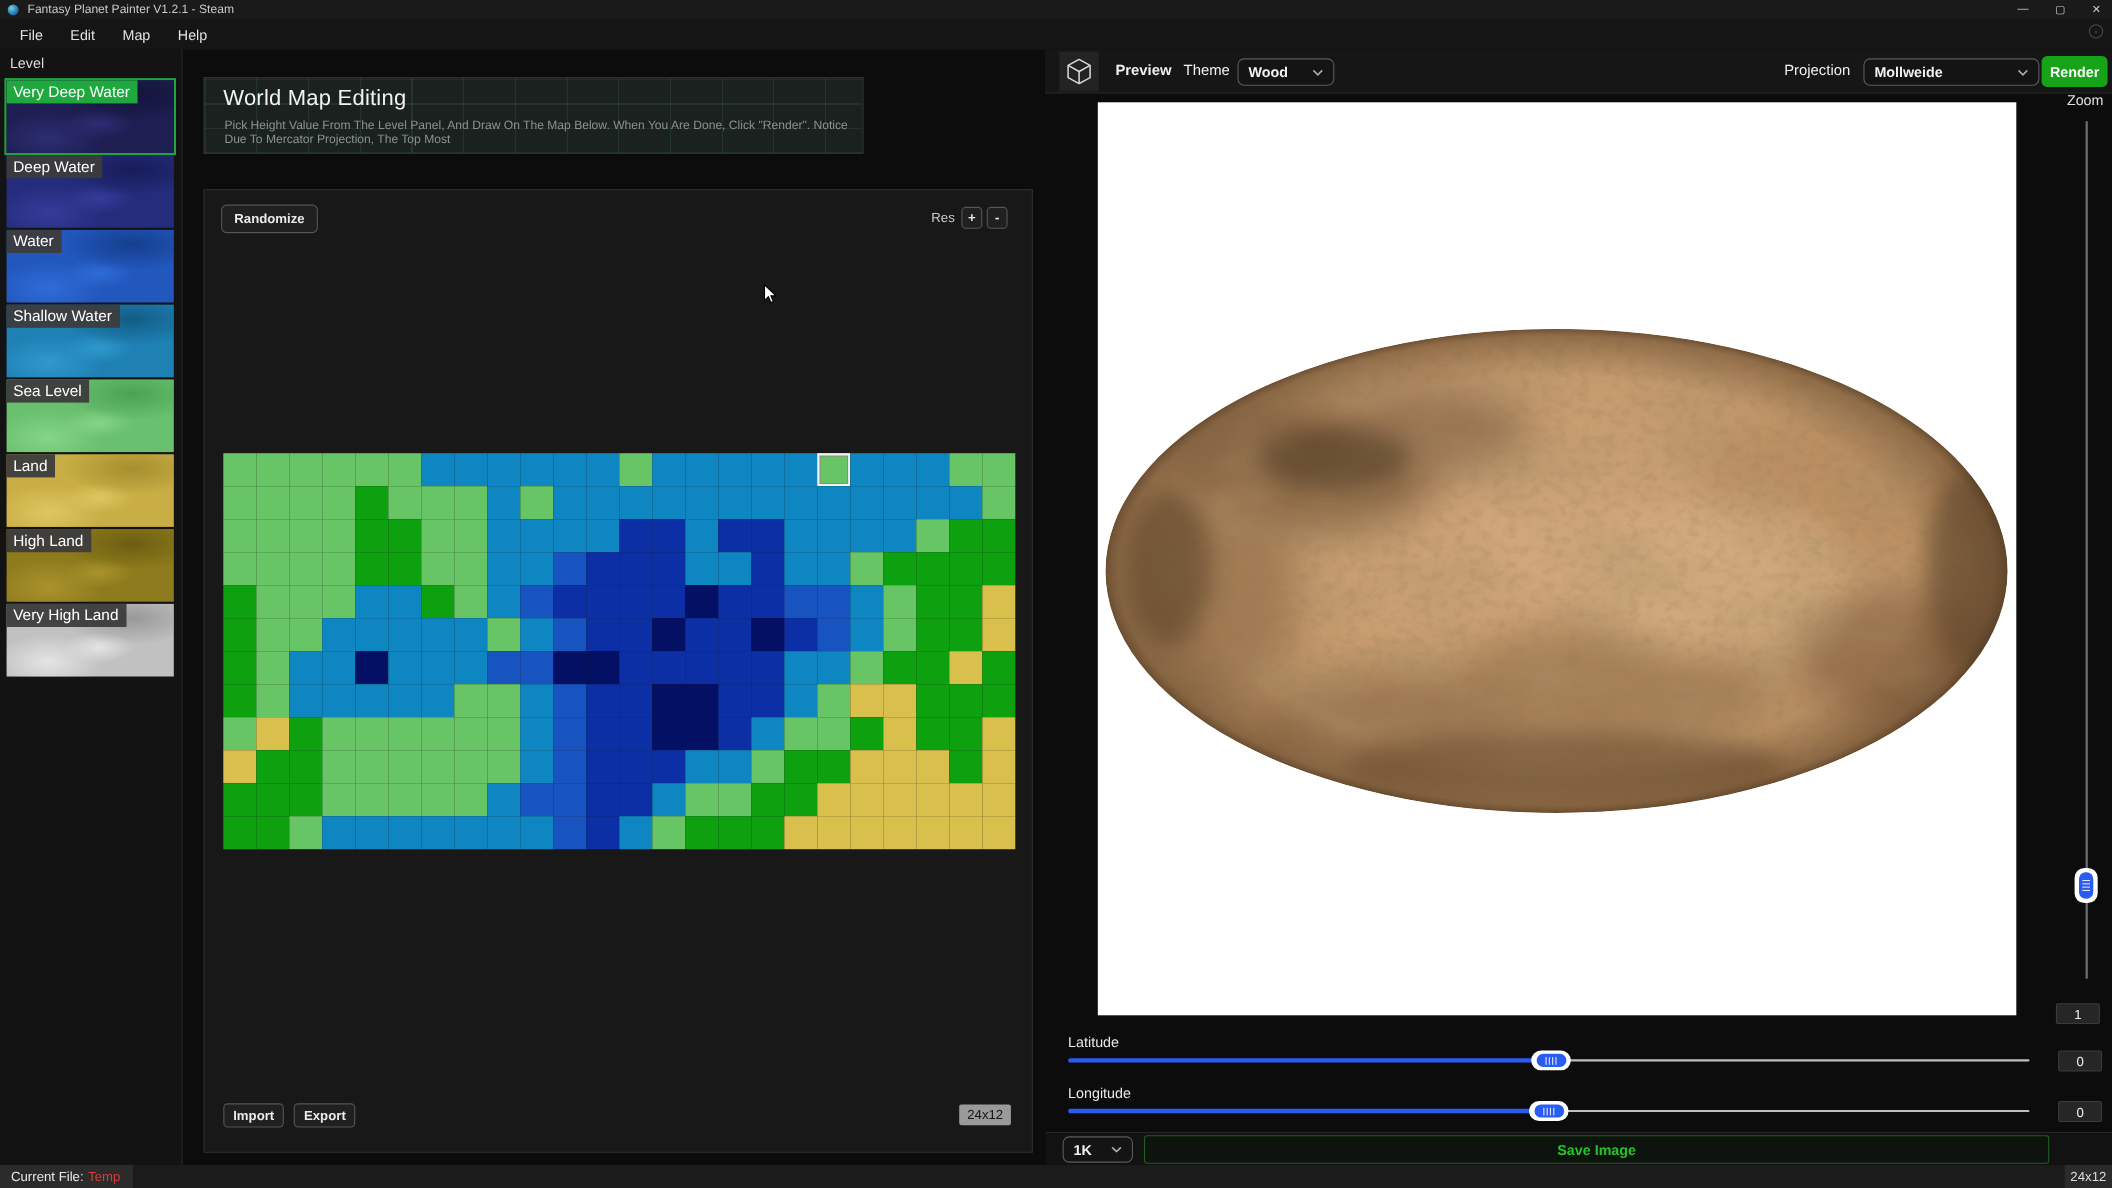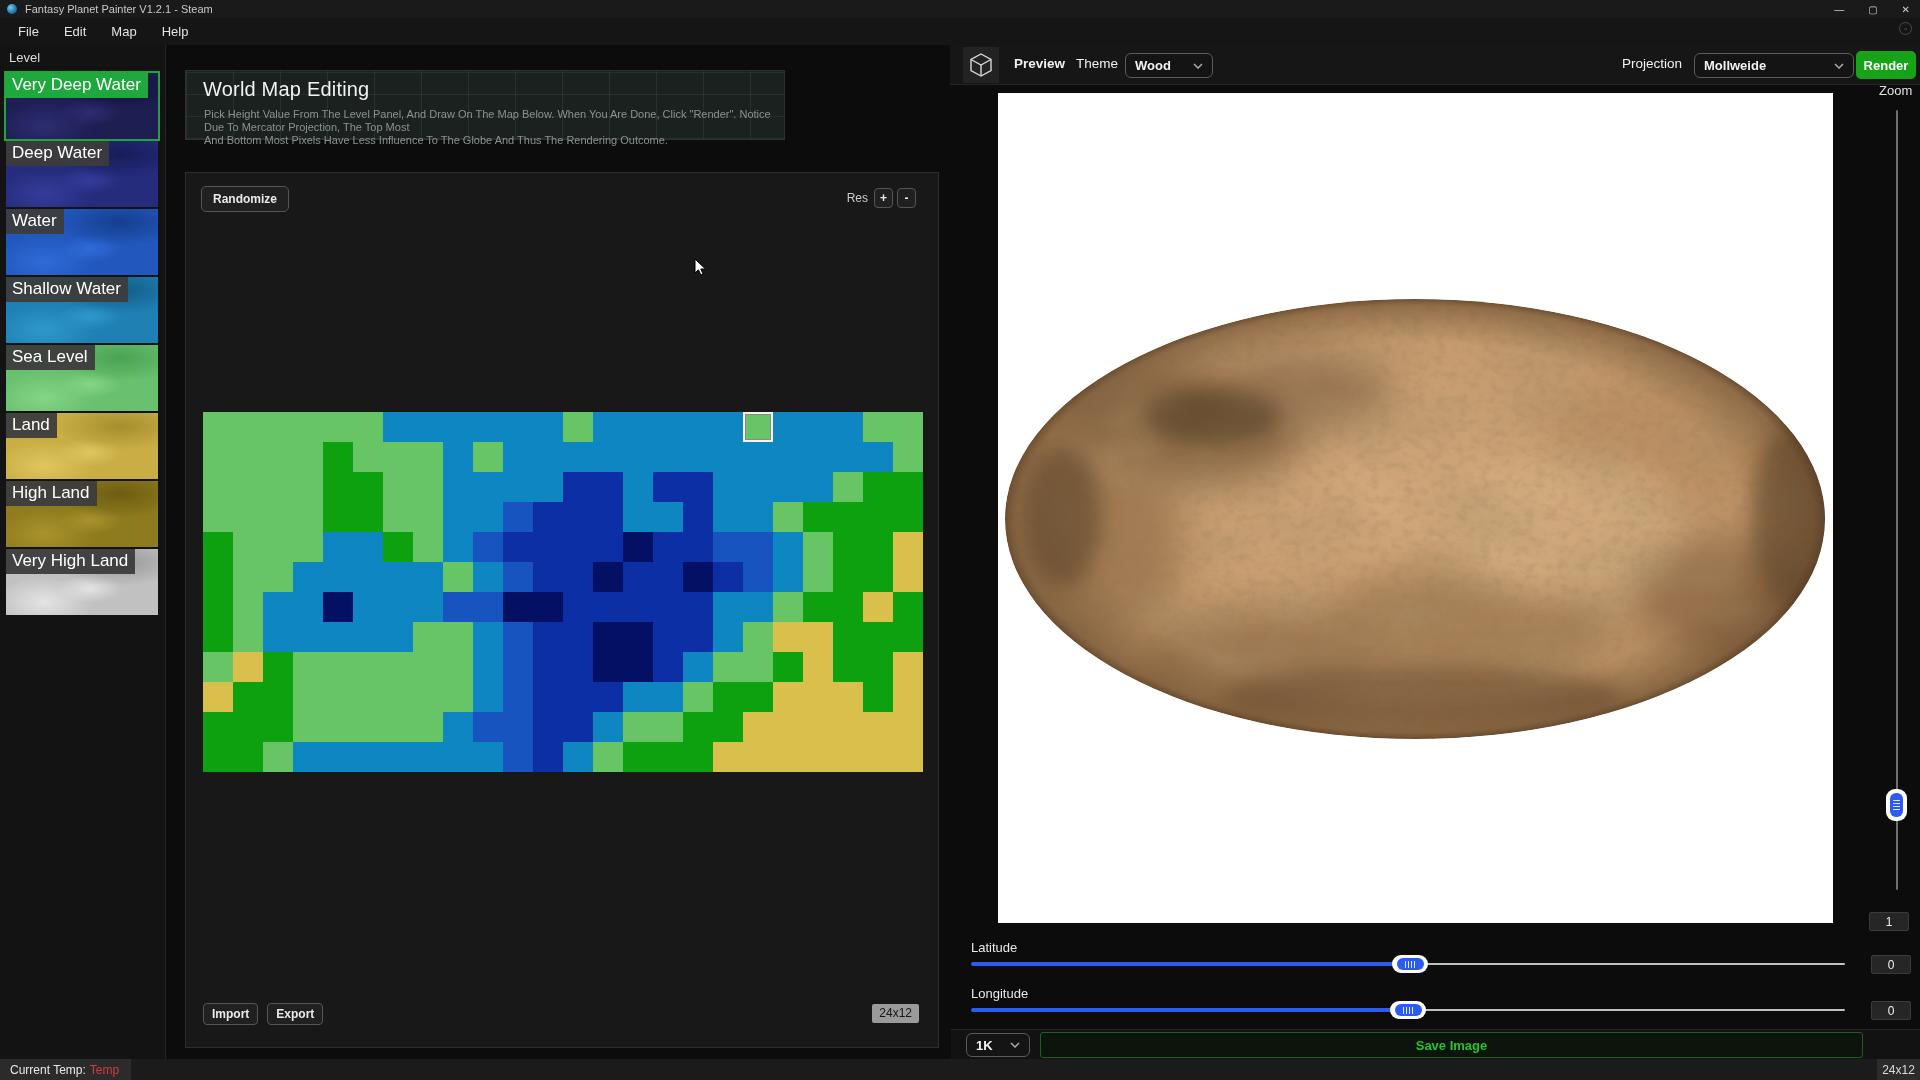--- a/index.html
+++ b/index.html
@@ -26,21 +26,21 @@
   .level-list { position:absolute; left:6px; top:28px; width:153px; }
   .swatch { position:relative; width:152px; height:66px; margin-bottom:2px; }
   .swatch-fill { position:absolute; inset:0;
       background-image:
         radial-gradient(ellipse 60% 70% at 25% 80%, var(--lt) 0%, transparent 55%),
         radial-gradient(ellipse 70% 60% at 75% 20%, var(--sh) 0%, transparent 60%),
         radial-gradient(ellipse 30% 30% at 55% 60%, var(--lt) 0%, transparent 70%),
         linear-gradient(var(--c), var(--c)); }
   .swatch.selected { outline:2px solid #21a33d; outline-offset:0; }
   .swatch-label { position:absolute; left:0; top:0; padding:2px 7px 3px 6px;
-                  background:rgba(60,60,60,0.95); color:#fff; font-size:17px; white-space:nowrap; z-index:2; }
+                  background:rgba(60,60,60,0.95); color:#fff; font-size:14px; white-space:nowrap; z-index:2; }
   .swatch.selected .swatch-label { background:#1fa83e; }
 
   
   .hdr-box { left:185px; top:70px; width:600px; height:70px; background:#1b211e; border:1px solid #2c332f;
       background-image:
         repeating-linear-gradient(90deg, rgba(80,150,120,0.16) 0 1px, transparent 1px 47px),
         repeating-linear-gradient(0deg, rgba(80,150,120,0.14) 0 1px, transparent 1px 22px); }
   .hdr-title { position:absolute; left:17px; top:7px; color:#f2f2f2; font-size:20px; letter-spacing:.2px; }
   .hdr-desc { position:absolute; left:18px; top:37px; color:#8b938f; font-size:11px; line-height:13px; }
   .edit-box { left:185px; top:172px; width:754px; height:876px; background:#181818; border:1px solid #2d2d2d; }
@@ -162,21 +162,20 @@
         <div class="swatch-fill" style="--c: #c1c1c1; --sh: #989898; --lt: #e4e4e4;"></div>
         <div class="swatch-label">Very High Land</div>
       </div>
     </div>
 </div>
 
 <div class="abs hdr-box">
   <div class="hdr-title">World Map Editing</div>
   <div class="hdr-desc">
     <div>Pick Height Value From The Level Panel, And Draw On The Map Below. When You Are Done, Click "Render". Notice Due To Mercator Projection, The Top Most</div>
-    <div>And Bottom Most Pixels Have Less Influence To The Globe And Thus The Rendering Outcome.</div>
   </div>
 </div>
 
 <div class="abs edit-box">
   <div class="btn randomize">Randomize</div>
   <div class="res-wrap">
     <span class="res-label">Res</span>
     <div class="btn res-btn">+</div>
     <div class="btn res-btn">-</div>
   </div>
@@ -609,18 +608,18 @@
     <span>1K</span>
     <svg class="chev" viewBox="0 0 10 6">
         <path d="M1 1 L5 5 L9 1" fill="none" stroke="#aaaaaa" stroke-width="1.5"></path>
       </svg>
   </div>
   <div class="save-btn">Save Image</div>
 </div>
 
 <div class="abs statusbar">
   <div class="sb-left">
-    <span>Current Temp:</span>
+    <span>Current File:</span>
     <span class="sb-file">Temp</span>
   </div>
   <div class="sb-box" style="left:1888px; width:88px;">Not Saved Yet</div>
   <div class="sb-box" style="left:1877px; width:43px;">24x12</div>
 </div>
 
 </body></html>

